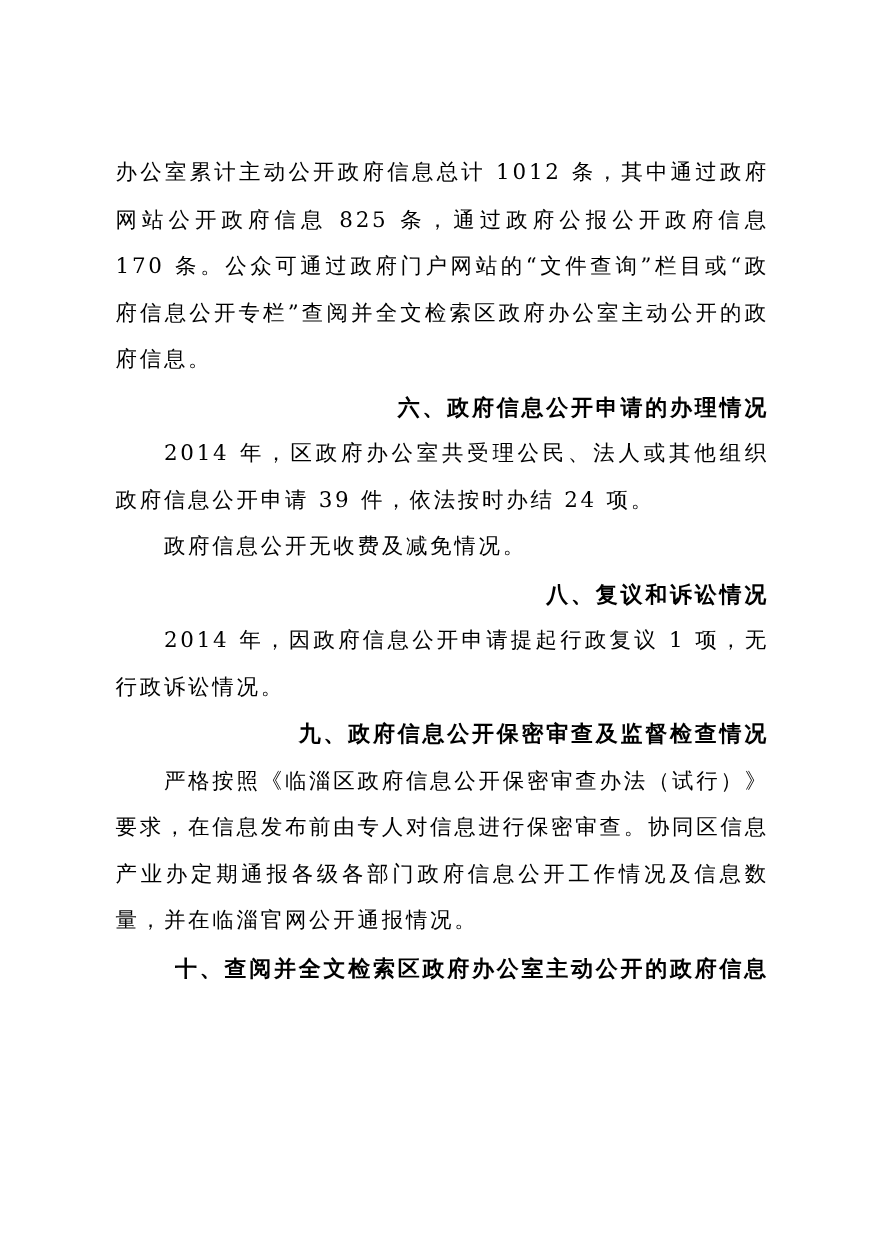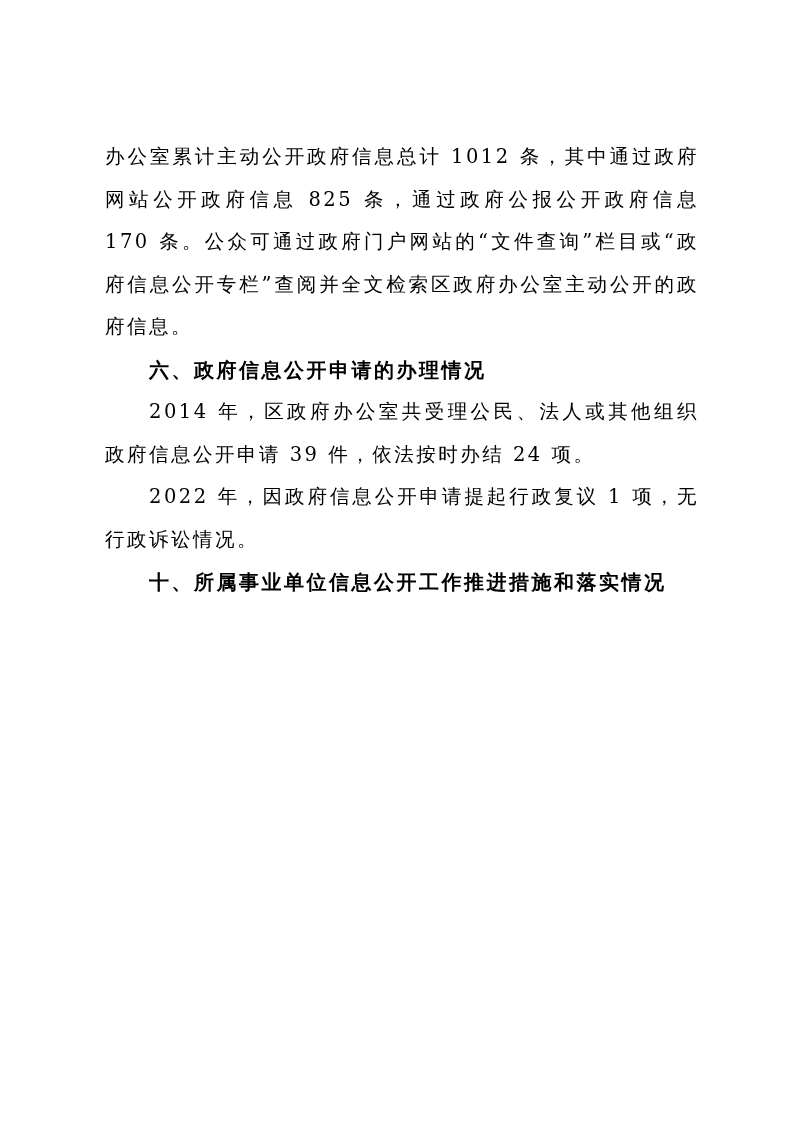--- a/index.html
+++ b/index.html
@@ -37,21 +37,21 @@
   .para.no-indent {
     text-indent: 0;
   }
   .heading {
     margin: 0;
     padding: 0;
     font-size: 20px;
     line-height: 42.5px;
     letter-spacing: 2.5px;
     text-indent: 44px;
-    text-align: left;
+    text-align: right;
     font-weight: bold;
     font-family: "DejaVu Sans", "Liberation Sans", sans-serif;
   }
   .page-number {
     position: absolute;
     left: 686px;
     top: 1036px;
     font-size: 16px;
     line-height: 20px;
     letter-spacing: 0;
@@ -59,17 +59,21 @@
   }
 </style>
 </head>
 <body>
 
 <div class="page">
   <div class="text-area">
     <p class="para no-indent">办公室累计主动公开政府信息总计 1012 条，其中通过政府网站公开政府信息 825 条，通过政府公报公开政府信息 170 条。公众可通过政府门户网站的“文件查询”栏目或“政府信息公开专栏”查阅并全文检索区政府办公室主动公开的政府信息。</p>
     <h2 class="heading">六、政府信息公开申请的办理情况</h2>
     <p class="para">2014 年，区政府办公室共受理公民、法人或其他组织政府信息公开申请 39 件，依法按时办结 24 项。</p>
-    <p class="para">2022 年，因政府信息公开申请提起行政复议 1 项，无行政诉讼情况。</p>
-    <h2 class="heading">十、所属事业单位信息公开工作推进措施和落实情况</h2>
+    <p class="para">政府信息公开无收费及减免情况。</p>
+    <h2 class="heading">八、复议和诉讼情况</h2>
+    <p class="para">2014 年，因政府信息公开申请提起行政复议 1 项，无行政诉讼情况。</p>
+    <h2 class="heading">九、政府信息公开保密审查及监督检查情况</h2>
+    <p class="para">严格按照《临淄区政府信息公开保密审查办法（试行）》要求，在信息发布前由专人对信息进行保密审查。协同区信息产业办定期通报各级各部门政府信息公开工作情况及信息数量，并在临淄官网公开通报情况。</p>
+    <h2 class="heading">十、查阅并全文检索区政府办公室主动公开的政府信息</h2>
   </div>
   <div class="page-number">4</div>
 </div>
 
 </body></html>

